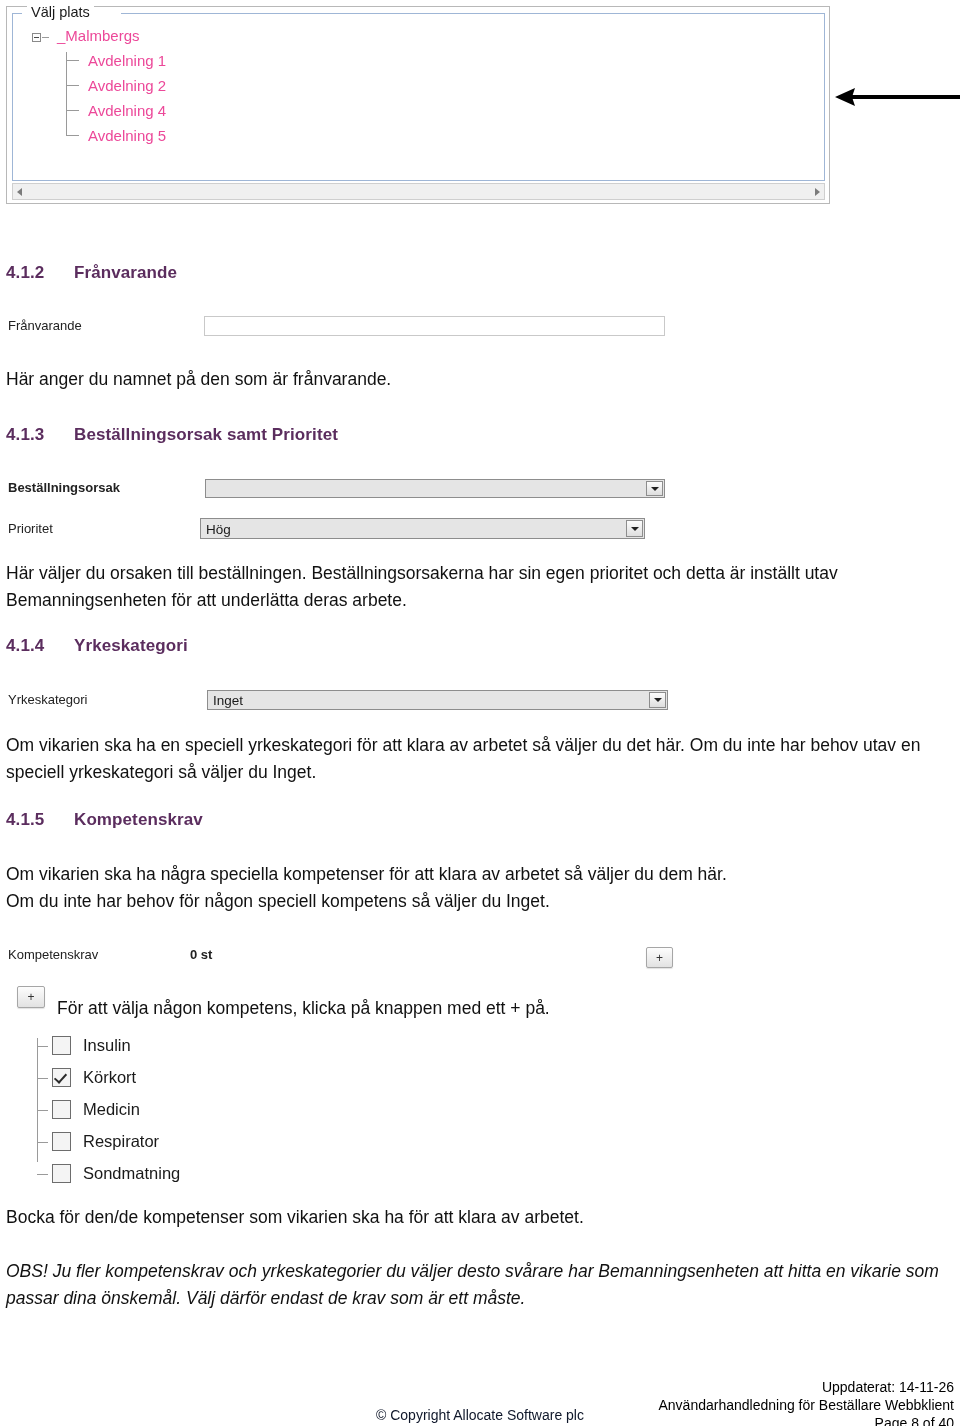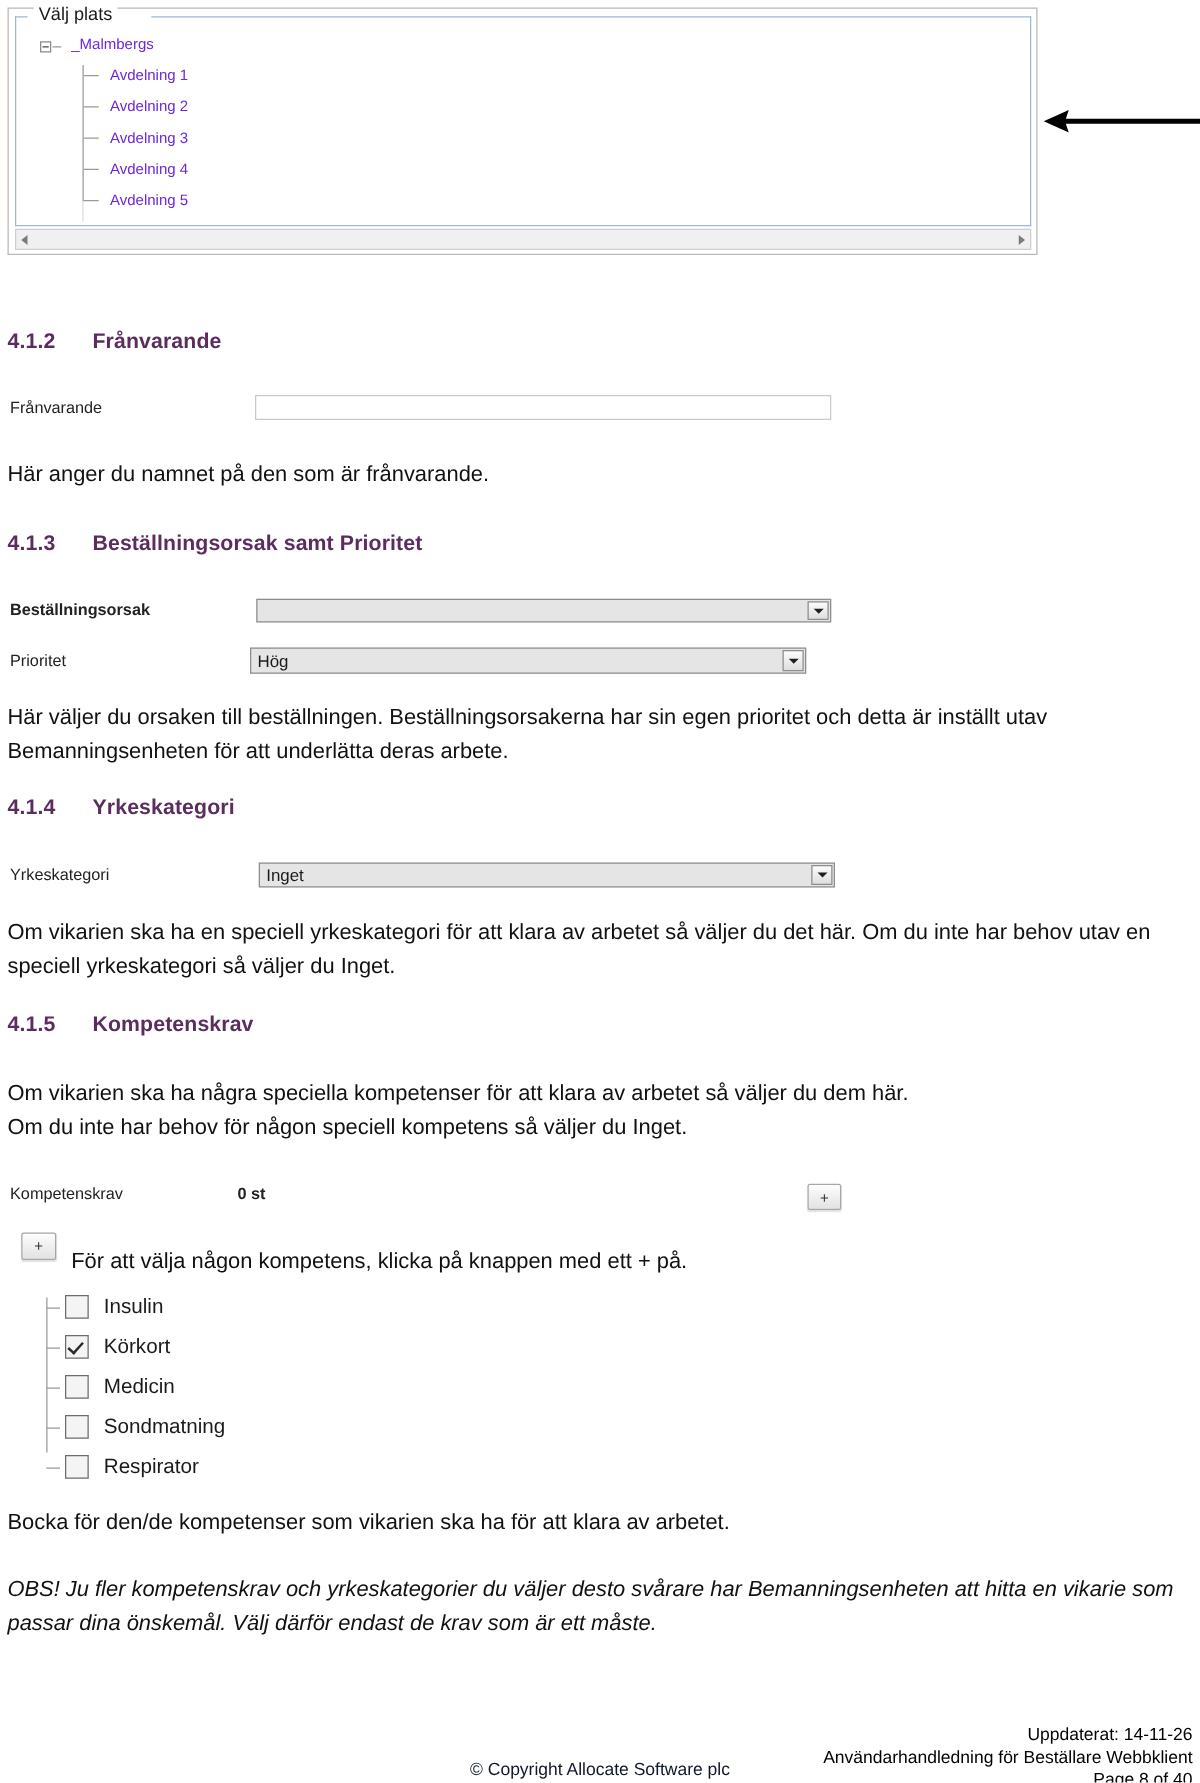--- a/index.html
+++ b/index.html
@@ -64,23 +64,23 @@
     color: #1a1a1a;
     background: #ffffff;
     padding: 0 4px;
     white-space: nowrap;
   }
   .tree {
     position: absolute;
     left: 0;
     top: 14px;
     right: 0;
-    font-size: 12px;
+    font-size: 15px;
     line-height: 17px;
-    color: #6d28d9;
+    color: #ec4899;
   }
   .tree-root {
     position: relative;
     height: 25px;
     padding-left: 26px;
   }
   .tree-expander {
     position: absolute;
     left: 19px;
     top: 6px;
@@ -396,23 +396,20 @@
         <span class="tree-root-label">_Malmbergs</span>
       </div>
       <div class="tree-children">
         <div class="tree-child">
           <span>Avdelning 1</span>
         </div>
         <div class="tree-child">
           <span>Avdelning 2</span>
         </div>
         <div class="tree-child">
-          <span>Avdelning 3</span>
-        </div>
-        <div class="tree-child">
           <span>Avdelning 4</span>
         </div>
         <div class="tree-child">
           <span>Avdelning 5</span>
         </div>
       </div>
     </div>
   </div>
 
   <div class="hscrollbar">
@@ -506,26 +503,26 @@
     <span class="ctree-label">Körkort</span>
   </div>
 
   <div class="ctree-row">
     <span class="ctree-check"></span>
     <span class="ctree-label">Medicin</span>
   </div>
 
   <div class="ctree-row">
     <span class="ctree-check"></span>
-    <span class="ctree-label">Sondmatning</span>
+    <span class="ctree-label">Respirator</span>
   </div>
 
   <div class="ctree-row">
     <span class="ctree-check"></span>
-    <span class="ctree-label">Respirator</span>
+    <span class="ctree-label">Sondmatning</span>
   </div>
 </div>
 
 <div class="para" style="left:6px; top:1204px; width:947px;">Bocka för den/de kompetenser som vikarien ska ha för att klara av arbetet.</div>
 
 <div class="para italic" style="left:6px; top:1258px; width:949px;">OBS! Ju fler kompetenskrav och yrkeskategorier du väljer desto svårare har Bemanningsenheten att hitta en vikarie som passar dina önskemål. Välj därför endast de krav som är ett måste.</div>
 
 <div id="footer">
   <div class="rule"></div>
   <div class="footer-line1">

